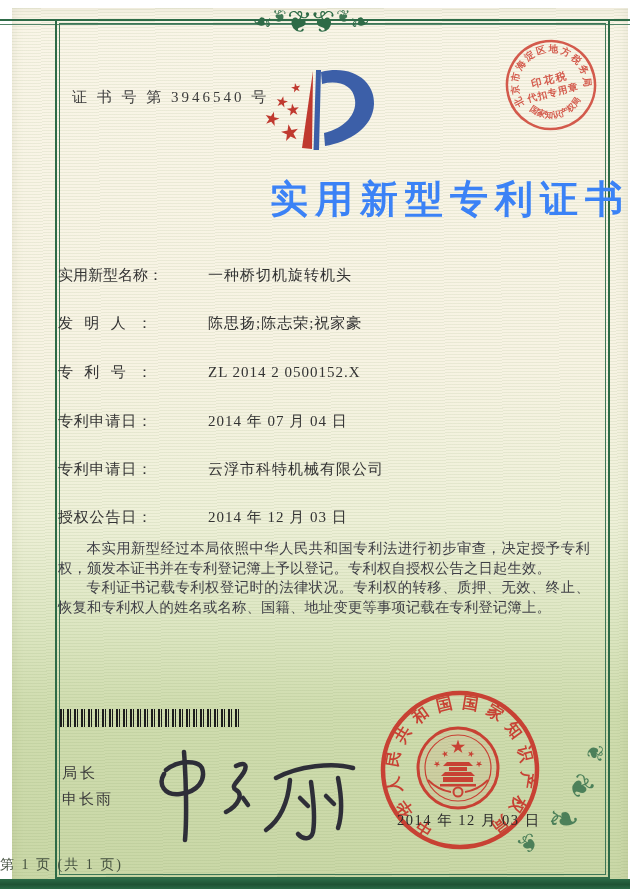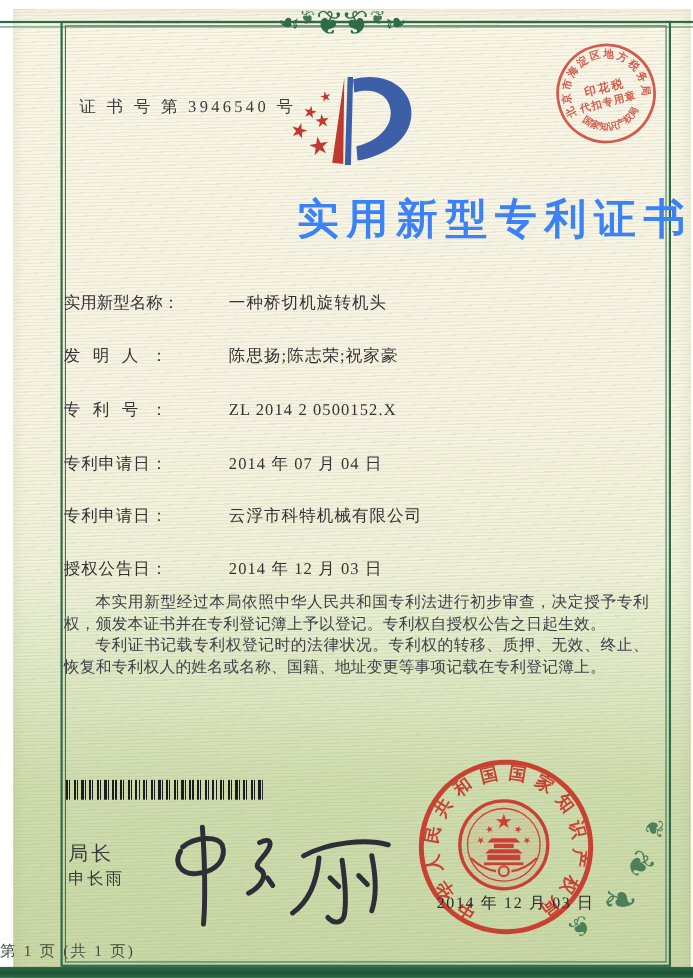--- a/index.html
+++ b/index.html
@@ -33,21 +33,21 @@
   .flabel{display:inline-block;width:94px;text-align:justify;text-align-last:justify;}
   .fvalue{padding-left:8px;letter-spacing:1px;margin-left:48px;}
   .f0{top:266px;} .f1{top:314px;} .f2{top:363px;} .f3{top:412px;} .f4{top:460px;} .f5{top:508px;}
   .paragraphs{position:absolute;left:58px;top:539px;width:532px;z-index:5;color:#3f3f46;
     font-size:14.3px;line-height:19.6px;text-align:justify;letter-spacing:0.2px;}
   .paragraphs p{margin:0;text-indent:2em;}
   .barcode{position:absolute;left:60px;top:709px;width:179px;height:18px;z-index:6;
     background:
      repeating-linear-gradient(90deg,#1c1c1c 0 2px,transparent 2px 3px,#1c1c1c 3px 4px,transparent 4px 7px,
        #1c1c1c 7px 9px,transparent 9px 10px,#1c1c1c 10px 11px,transparent 11px 14px);}
-  .signer-title{position:absolute;left:62px;top:764px;font-size:18px;letter-spacing:3px;color:#3a3a3a;z-index:7;
+  .signer-title{position:absolute;left:62px;top:764px;font-size:15px;letter-spacing:3px;color:#3a3a3a;z-index:7;
     font-family:"Liberation Sans","DejaVu Sans",sans-serif;}
   .signer-name{position:absolute;left:62px;top:790px;font-size:15px;letter-spacing:2px;color:#3a3a3a;z-index:7;
     font-family:"Liberation Sans","DejaVu Sans",sans-serif;}
   .signature{position:absolute;left:148px;top:748px;width:215px;height:100px;z-index:8;}
   .office-seal{position:absolute;left:370px;top:680px;width:180px;height:180px;z-index:7;opacity:.92;}
   .seal-date{position:absolute;left:397px;top:811px;font-size:14.5px;letter-spacing:1.5px;color:#2a2a2a;z-index:9;}
   .tax-stamp{position:absolute;left:503px;top:37px;width:96px;height:96px;z-index:6;
     transform:rotate(-14deg);opacity:.88;}
   .footer{position:absolute;left:0;right:0;top:856px;text-align:left;font-size:14px;
     letter-spacing:2px;color:#44503f;z-index:5;}

